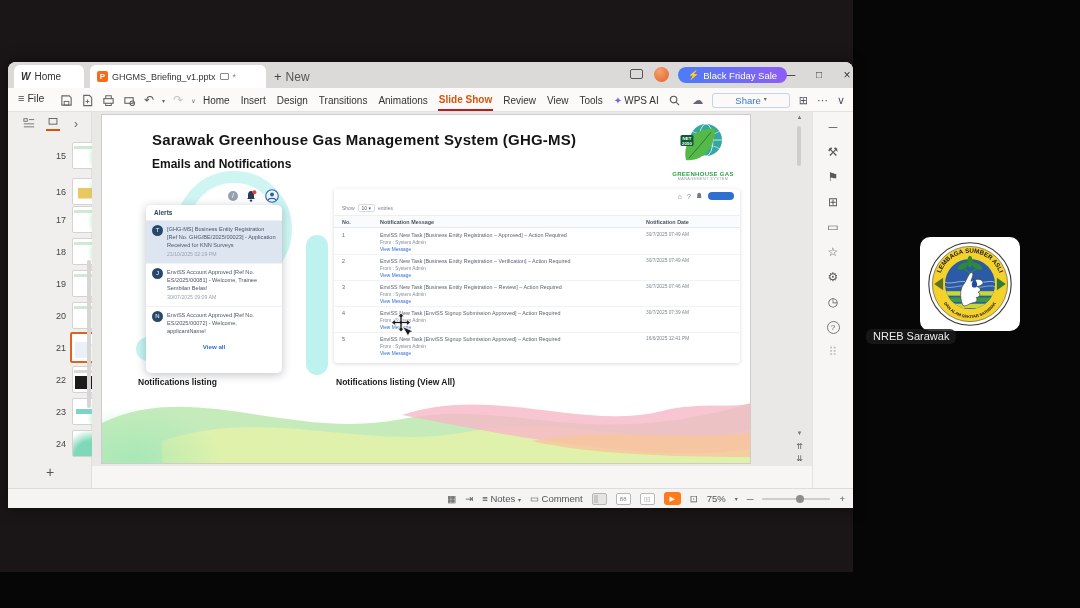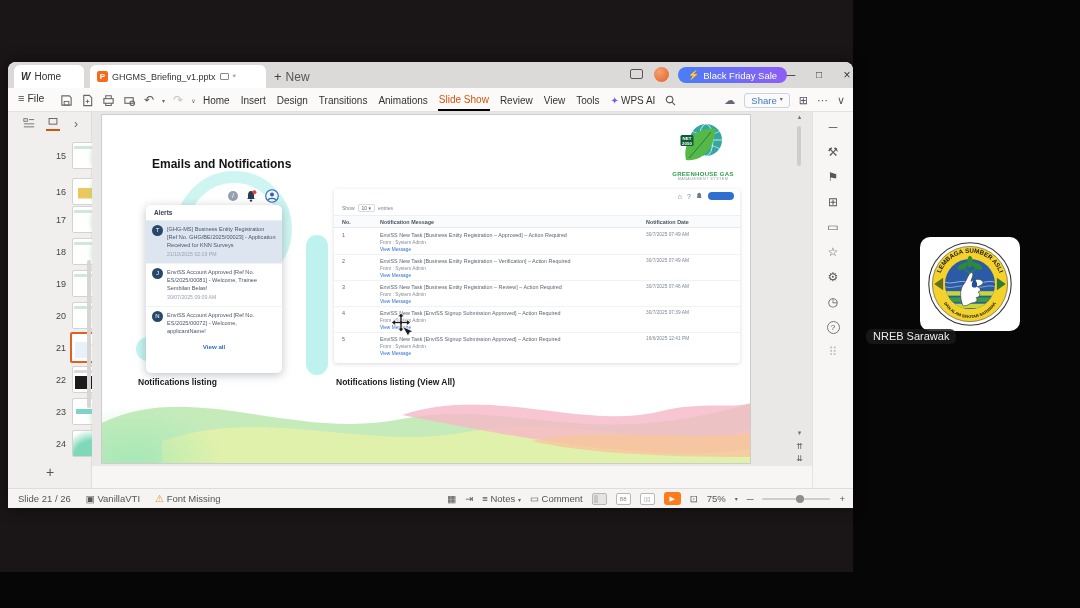--- a/index.html
+++ b/index.html
@@ -35,26 +35,26 @@
   .menubar{left:0;top:26px;width:845px;height:24px;background:#fbfaf9;border-bottom:1px solid #e3e1e0;}
   .filegrp{left:10px;top:4px;display:flex;align-items:center;gap:3px;font-size:10.5px;color:#333;}
   .filegrp .hb{font-size:11px;color:#444;}
   .qicons{left:52px;top:4px;display:flex;align-items:center;gap:8px;height:16px;}
   .qicons svg{display:block;}
   .undo{font-size:12px;color:#555;}
   .redo{font-size:12px;color:#c5c3c2;}
   .tinycaret{font-size:6px;color:#666;}
   .menus{left:194px;top:0;height:24px;display:flex;align-items:center;gap:9px;}
   .mi{font-size:10px;color:#333;padding:4px 1px;}
-  .mi.active{color:#d4540a;font-weight:400;border-bottom:2px solid #000000;}
+  .mi.active{color:#d4540a;font-weight:700;border-bottom:2px solid #b91c1c;}
   .wpsai{display:flex;align-items:center;gap:2px;}
   .spark{color:#7a5cf0;font-size:10px;}
   .mright{right:8px;top:0;height:24px;display:flex;align-items:center;gap:9px;}
   .cloud{font-size:11px;color:#667;}
-  .sharebox{border:1px solid #c4d4ea;border-radius:3px;padding:1px 6px;color:#3d77c9;font-size:9.5px;display:flex;gap:3px;align-items:flex-start;}
+  .sharebox{border:1px solid #c4d4ea;border-radius:3px;padding:1px 22px;color:#3d77c9;font-size:9.5px;display:flex;gap:3px;align-items:flex-start;}
   .gico{font-size:11px;color:#556;}
 
   
   .panel{left:0;top:50px;width:84px;height:376px;background:#f0efee;border-right:1px solid #e0dedd;}
   .ptoggle{left:14px;top:5px;display:flex;gap:10px;align-items:center;}
   .ptoggle .arrow{font-size:12px;color:#666;margin-left:4px;}
   .vico{padding-bottom:2px;}
   .vico.active{border-bottom:2px solid #d4540a;}
   .slot{left:0;width:84px;height:30px;margin-left:40px;}
   .snum{position:absolute;left:0;top:9px;width:18px;text-align:right;font-size:9px;color:#444;}
@@ -285,20 +285,21 @@
       <div class="abs slot" style="top:318px">
           <span class="snum">24</span>
           <span class="thumb t24"></span>
         </div>
       <div class="abs addslide">+</div>
       <div class="abs pscroll"></div>
     </div>
 
     <div class="abs editor">
       <div class="abs slide">
+        <div class="abs s-title">Sarawak Greenhouse Gas Management System (GHG-MS)</div>
         <div class="abs s-sub">Emails and Notifications</div>
 
         <div class="abs ghg">
           <svg width="48" height="48" viewBox="0 0 48 48">
             <circle cx="27" cy="21" r="16" fill="#35a7a0"></circle>
             <ellipse cx="27" cy="21" rx="7" ry="16" fill="none" stroke="#fff" stroke-width="0.9" opacity=".8"></ellipse>
             <path d="M11 21h32" stroke="#fff" stroke-width="0.9" opacity=".8"></path>
             <path d="M13 12c8 5 20 5 28 0M13 30c8-5 20-5 28 0" fill="none" stroke="#fff" stroke-width="0.8" opacity=".7"></path>
             <path d="M7 41C3 25 15 8 36 10 36 28 24 43 7 41Z" fill="#55b94a"></path>
             <path d="M10 39C17 31 25 22 32 13" stroke="#2e7d32" stroke-width="1" fill="none"></path>
@@ -435,25 +436,20 @@
       <span class="rt">▭</span>
       <span class="rt">☆</span>
       <span class="rt">⚙</span>
       <span class="rt">◷</span>
       <span class="rt q">?</span>
       <span class="rt faded">⠿</span>
     </div>
 
 
     <div class="abs statusbar">
-      <div class="sleft">
-        <span>Slide 21 / 26</span>
-        <span><span>▣</span> <span>VanillaVTI</span></span>
-        <span><span class="warn">⚠</span> <span>Font Missing</span></span>
-      </div>
       <div class="sright">
         <span>▦</span>
         <span>⇥</span>
         <span><span>≡</span> <span>Notes</span> <span class="tinycaret">▾</span></span>
         <span><span>▭</span> <span>Comment</span></span>
         <span class="vb active">
             <span class="half"></span>
           </span>
         <span class="vb">88</span>
         <span class="vb">▯▯</span>

